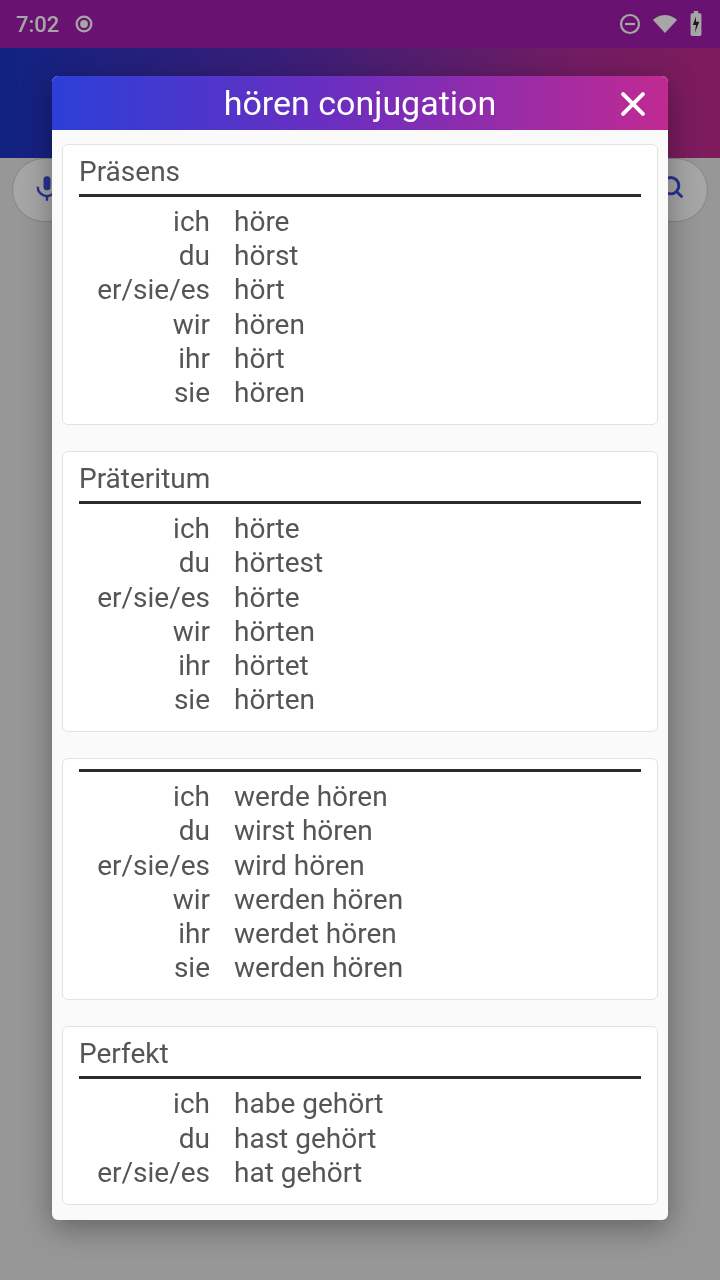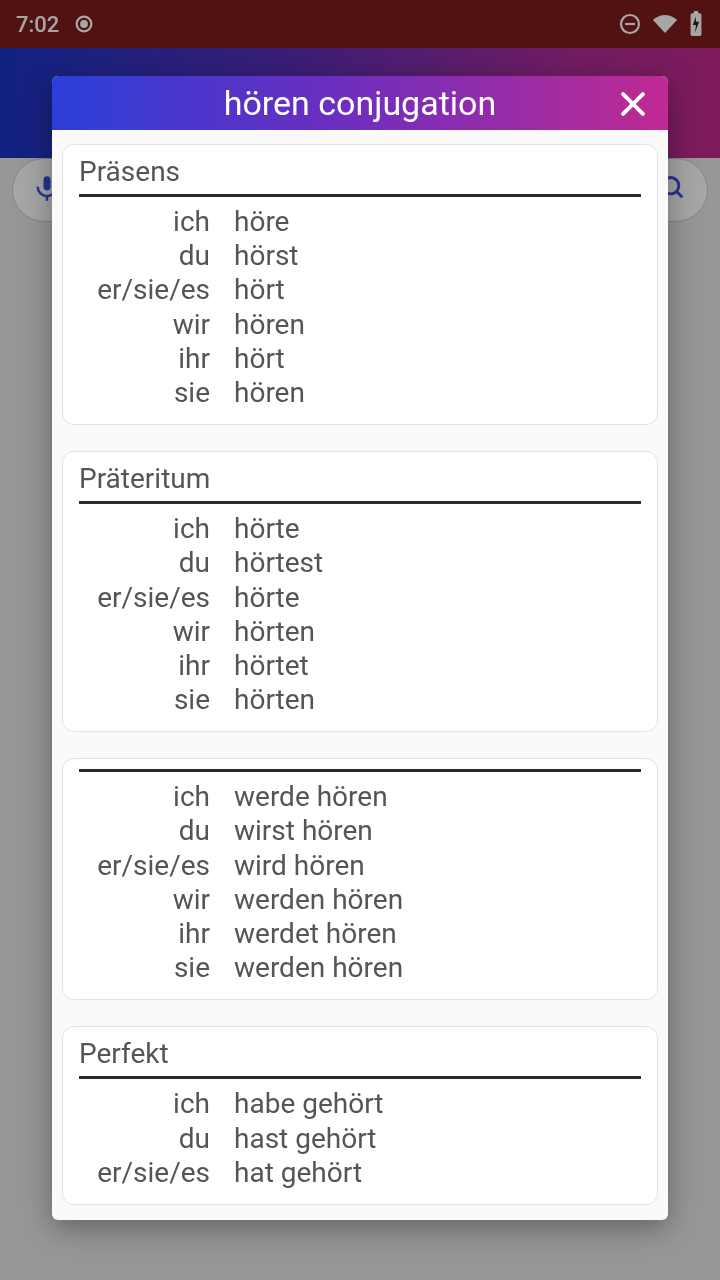--- a/index.html
+++ b/index.html
@@ -1,21 +1,21 @@
 <!DOCTYPE html>
 <html><head>
 <meta charset="utf-8">
 <style>
   * { box-sizing: border-box; margin: 0; padding: 0; }
   html, body { width: 720px; height: 1280px; overflow: hidden; font-family: Roboto, Arial, sans-serif; }
   body { background: #e8e8ea; position: relative; }
 
   .status-bar {
     height: 48px;
-    background: #7f1d1d;
+    background: #a21caf;
     color: #fff;
     display: flex;
     align-items: center;
     padding: 0 16px;
     font-size: 22px;
     font-weight: 500;
   }
   .status-left { display: flex; align-items: center; gap: 14px; }
   .status-right { margin-left: auto; display: flex; align-items: center; gap: 10px; }
   .status-icon { display: inline-flex; }
@@ -82,21 +82,21 @@
   }
   .dialog-body {
     flex: 1;
     overflow: hidden;
     padding: 14px 10px 0 10px;
   }
 
   .card {
     background: #fff;
     border: 1px solid #e2e2e2;
-    border-radius: 12px;
+    border-radius: 6px;
     margin-bottom: 26px;
     padding: 10px 16px 14px 16px;
   }
   .card-title {
     font-size: 28px;
     color: #555;
     padding-bottom: 6px;
   }
   .card-rule {
     height: 3px;

